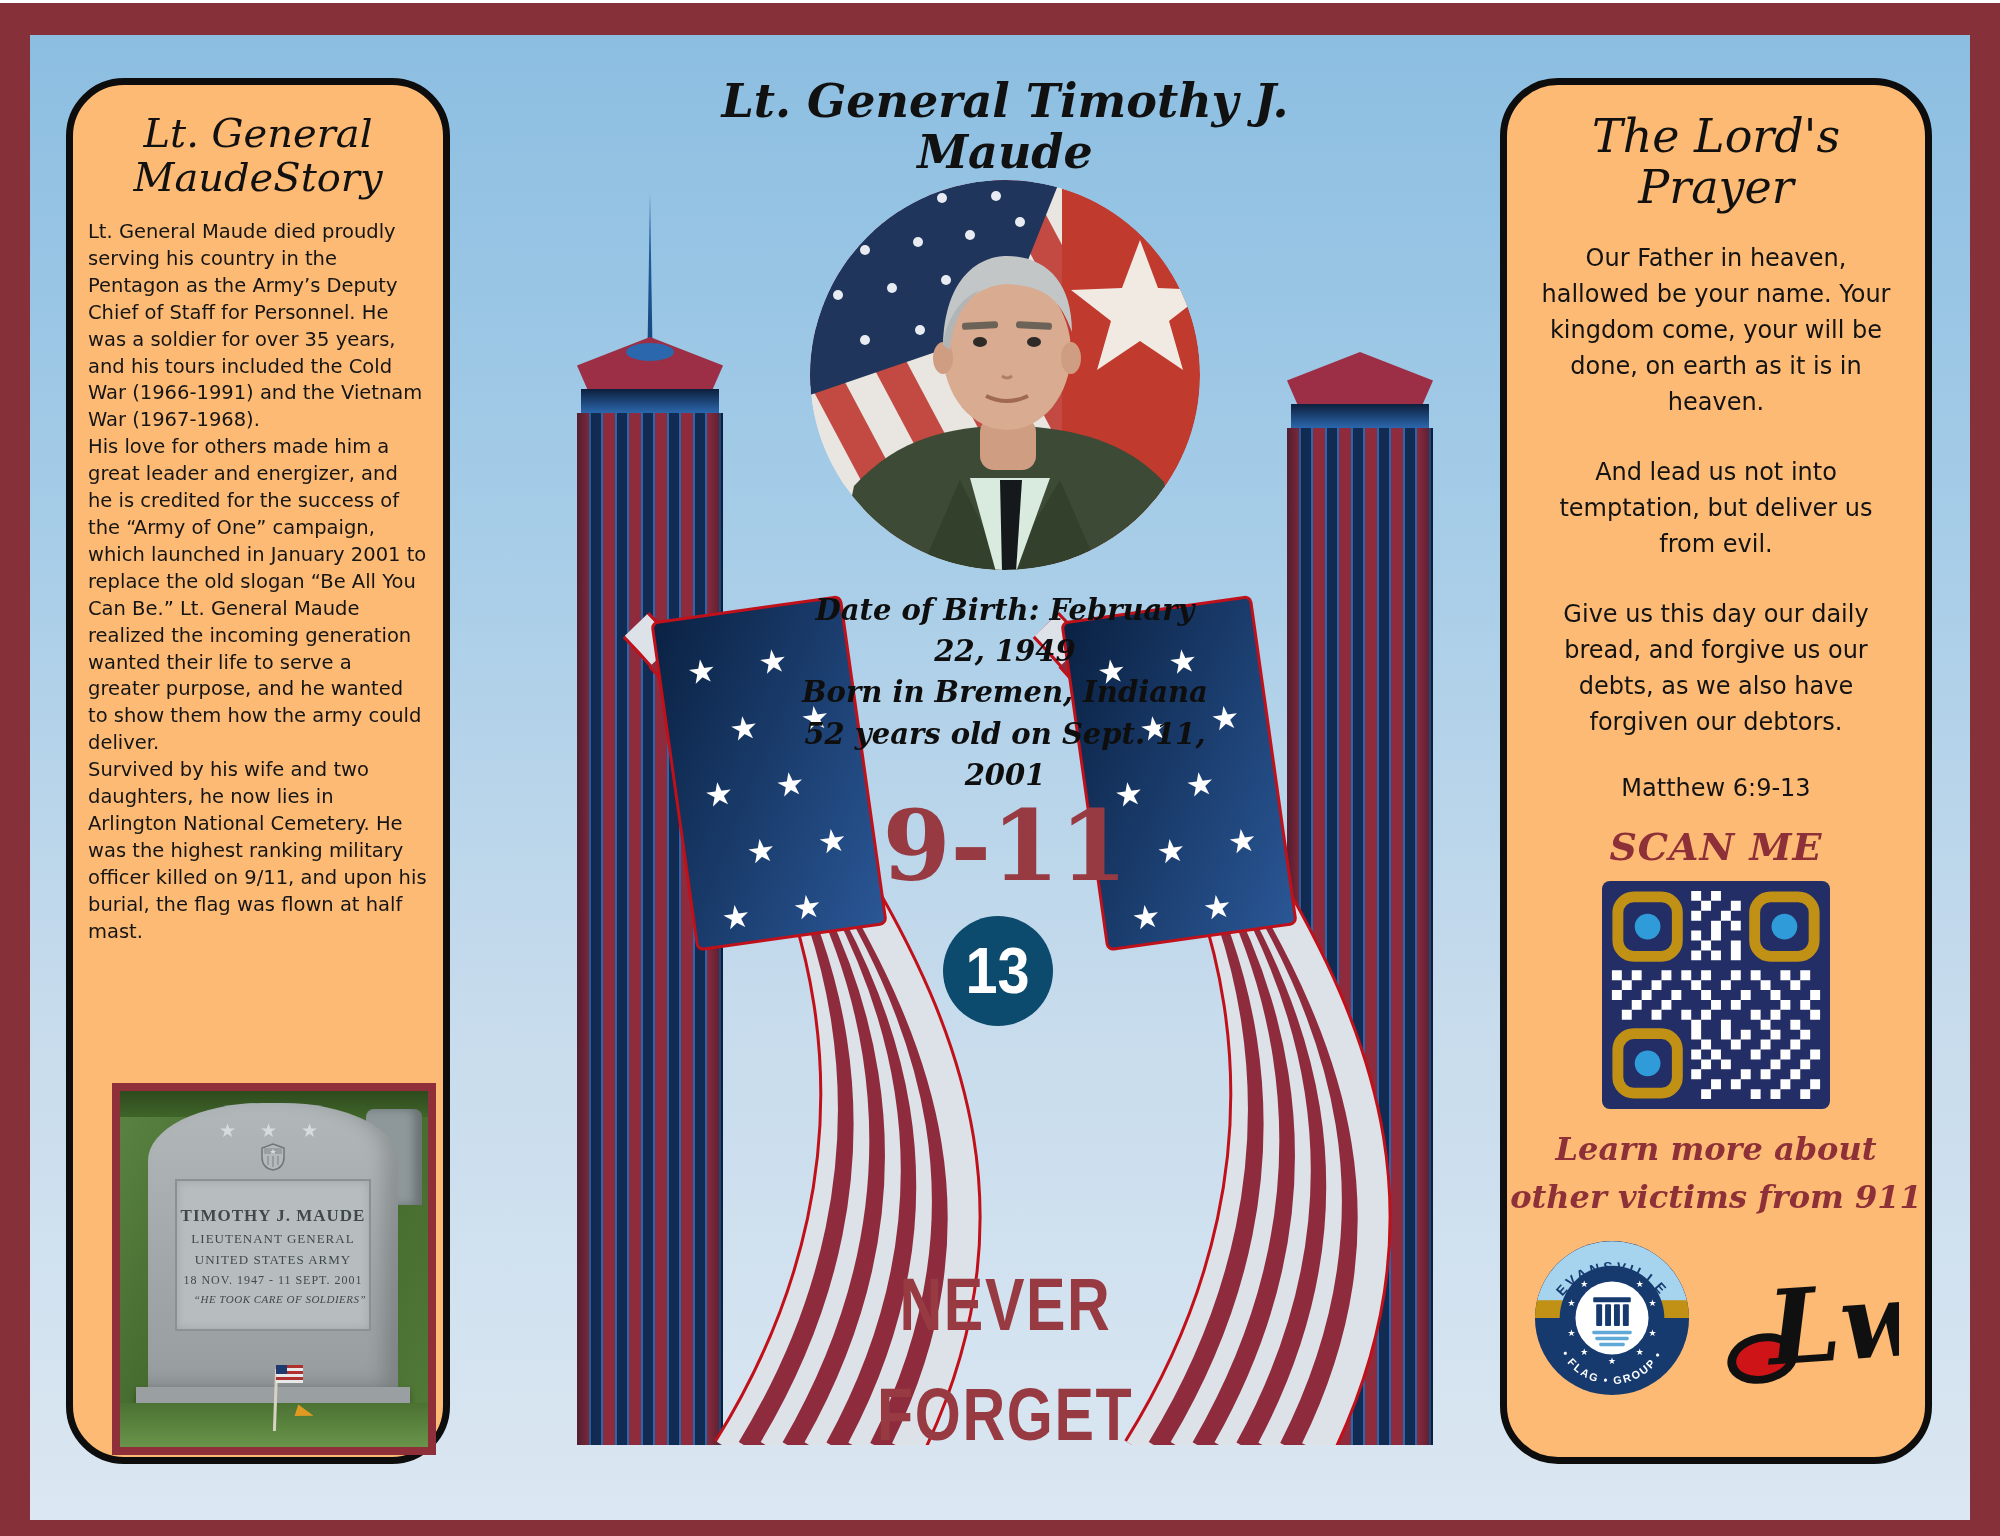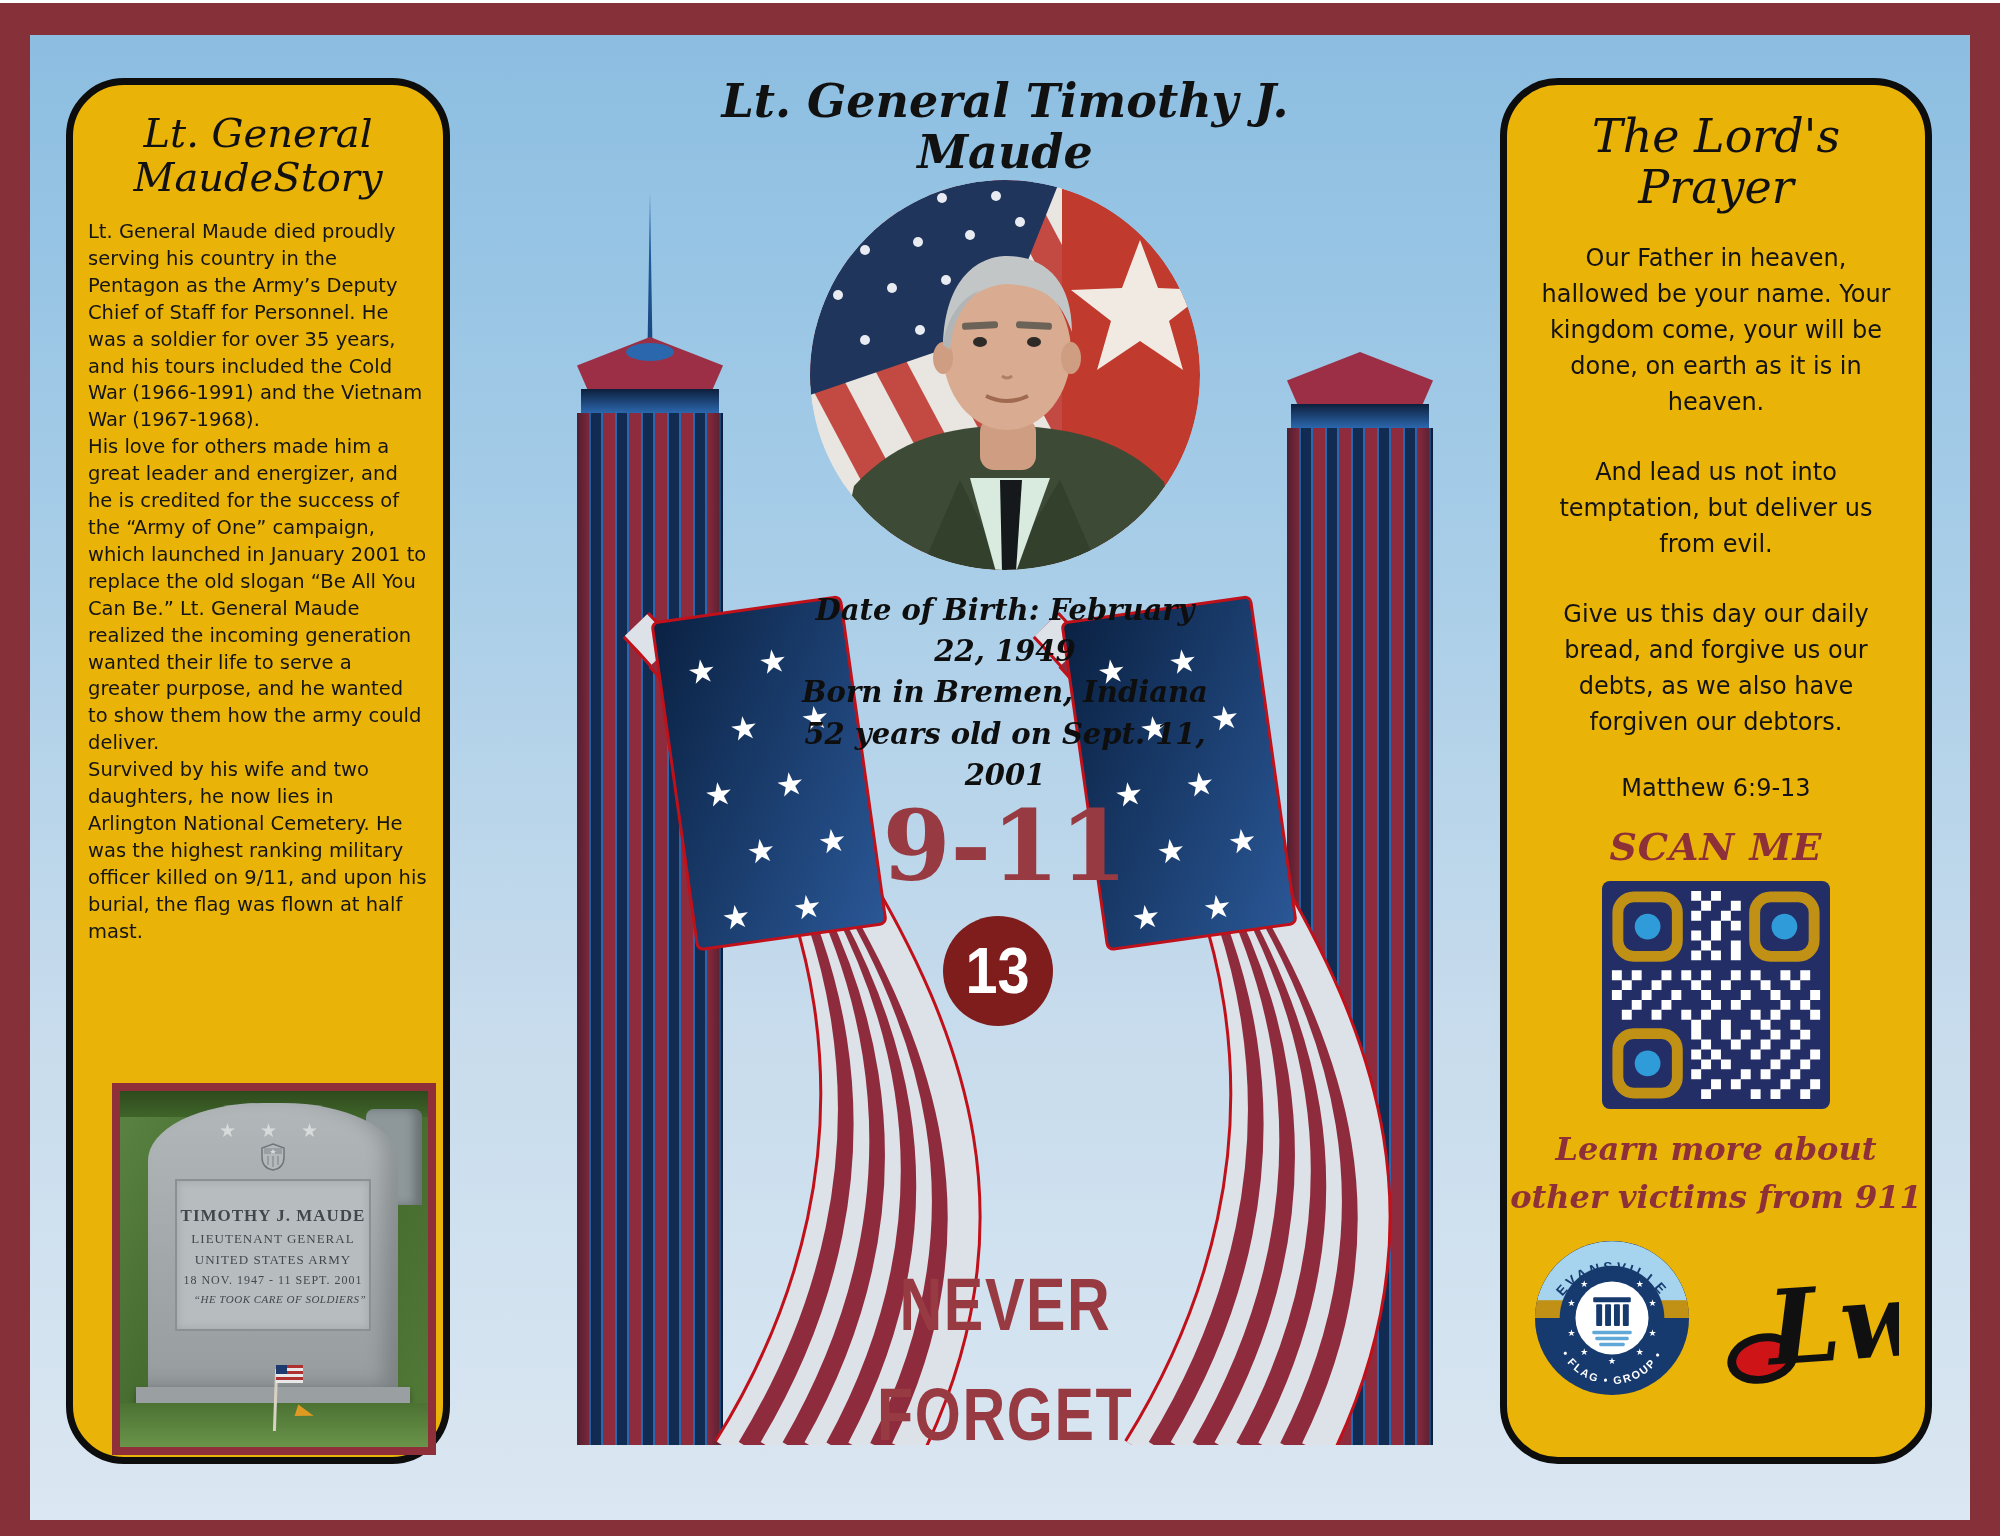--- a/index.html
+++ b/index.html
@@ -4,21 +4,21 @@
 <style>
   html,body{margin:0;padding:0;}
   body{width:2000px;height:1536px;position:relative;overflow:hidden;background:#ffffff;}
 
   
   .maroon-frame{position:absolute;left:0;right:0;top:3px;bottom:0;background:#863039;}
   .canvas{position:absolute;left:30px;right:30px;top:35px;bottom:16px;
     background:linear-gradient(180deg,#8cbee1 0%,#a3cbe7 30%,#c6dbec 65%,#dbe7f2 100%);}
 
   
-  .card{position:absolute;top:78px;height:1386px;background:#eab308;border:7px solid #0d0d0d;
+  .card{position:absolute;top:78px;height:1386px;background:#fdba74;border:7px solid #0d0d0d;
     border-radius:58px;box-sizing:border-box;z-index:5;}
   .card-left{left:66px;width:384px;}
   .card-right{left:1500px;width:432px;}
 
   .script-title{font-family:"DejaVu Serif",serif;font-style:italic;font-weight:500;
     text-align:center;color:#111;line-height:1.1;}
   .title-left{font-size:40px;margin-top:26px;}
   .title-right{font-size:46px;margin-top:26px;}
 
   .story{font-family:"DejaVu Sans",sans-serif;font-size:19.5px;line-height:1.38;
@@ -73,21 +73,21 @@
 
   
   .center-title{position:absolute;left:700px;top:76px;width:610px;font-size:46px;z-index:4;font-weight:bold;}
   .portrait{position:absolute;left:810px;top:180px;width:390px;height:390px;border-radius:50%;
     overflow:hidden;z-index:4;}
   .birth{position:absolute;left:800px;top:590px;width:410px;font-family:"DejaVu Serif",serif;
     font-weight:700;font-style:italic;font-size:29px;line-height:1.42;text-align:center;color:#0e0e0e;z-index:4;}
   .nine11{position:absolute;left:800px;top:788px;width:410px;text-align:center;
     font-family:"DejaVu Serif",serif;font-weight:800;font-size:98px;color:#983a42;z-index:4;}
   .badge{position:absolute;left:943px;top:916px;width:110px;height:110px;border-radius:50%;
-    background:#7f1d1d;color:#fff;display:flex;align-items:center;justify-content:center;
+    background:#0c4a6e;color:#fff;display:flex;align-items:center;justify-content:center;
     font-family:"Liberation Sans",sans-serif;font-weight:700;font-size:64px;z-index:4;}
   .badge span{display:inline-block;transform:scaleX(.9);}
   .nf{position:absolute;left:800px;width:410px;text-align:center;font-family:"Liberation Sans",sans-serif;
     font-weight:700;color:#983a42;font-size:74px;letter-spacing:2px;z-index:4;}
   .nf span{display:inline-block;transform:scaleX(.8);}
   .nf-never{top:1262px;}
   .nf-forget{top:1372px;}
 
   
   .tower{position:absolute;width:146px;z-index:1;}

